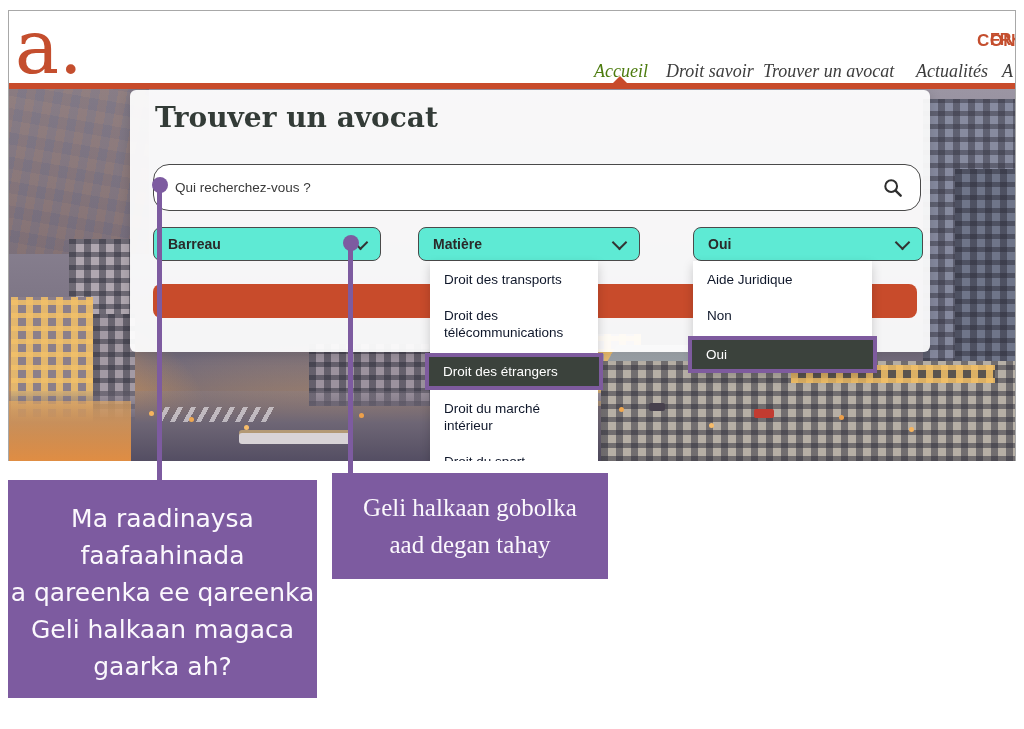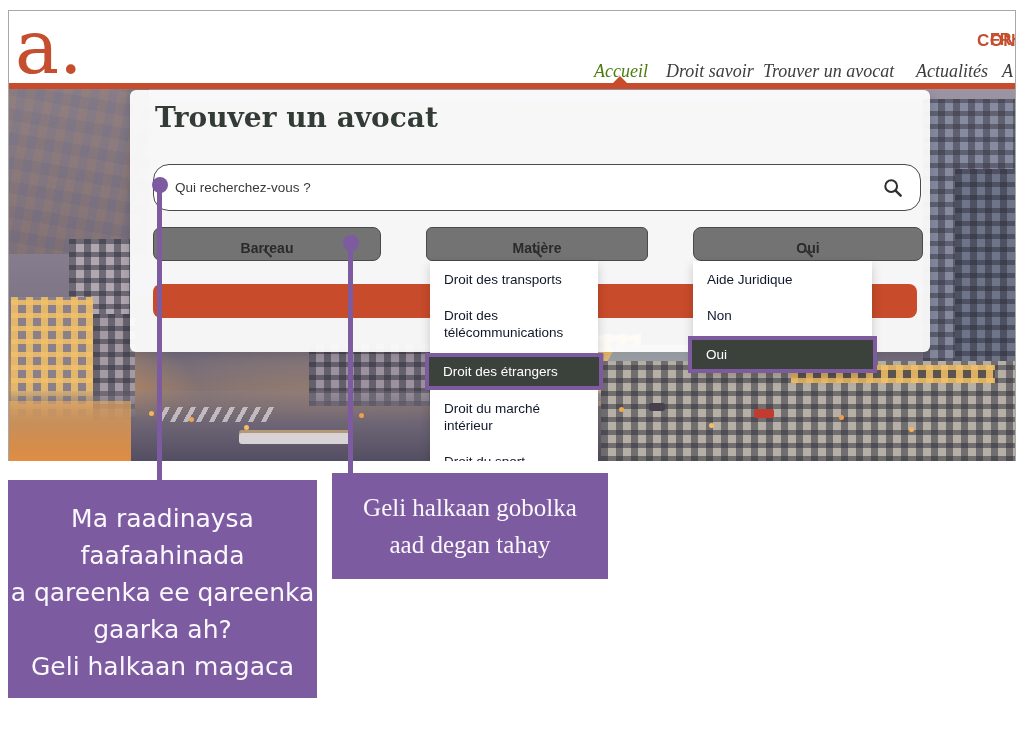--- a/index.html
+++ b/index.html
@@ -79,28 +79,28 @@
         background:rgba(255,255,255,.93);border-radius:6px;box-shadow:0 2px 12px rgba(0,0,0,.15);}
   .card-title{position:absolute;left:25px;top:11px;font-family:"DejaVu Serif",serif;
               font-weight:bold;font-size:28px;color:#333b37;}
   .search-box{position:absolute;left:23px;top:74px;width:768px;height:47px;box-sizing:border-box;
               background:#fff;border:1px solid #4a4a4a;border-radius:16px;}
   .search-box input{position:absolute;left:0;top:0;width:100%;height:100%;border:none;outline:none;
               background:transparent;border-radius:8px;padding:0 44px 0 21px;box-sizing:border-box;
               font-size:13.5px;color:#333;font-family:"Liberation Sans",sans-serif;}
   .search-box input::placeholder{color:#3a3a3a;opacity:1;}
   .search-ico{position:absolute;right:16px;top:12px;width:22px;height:22px;cursor:pointer;}
-  .select{position:absolute;top:137px;height:34px;box-sizing:border-box;background:#737373;
+  .select{position:absolute;top:137px;height:34px;box-sizing:border-box;background:#5eead4;
           border:1px solid #4a4a4a;border-radius:8px;display:flex;align-items:center;
-          justify-content:space-between;padding:12px 14px;cursor:pointer;flex-direction:column;}
+          justify-content:space-between;padding:2px 14px;cursor:pointer;}
   .select .lbl{font-size:14px;font-weight:600;color:#2a2a2a;}
   .chev{width:9px;height:9px;border-right:2.4px solid #333;border-bottom:2.4px solid #333;
         transform:rotate(45deg);margin-top:-4px;}
   .sel-barreau{left:23px;width:228px;}
-  .sel-matiere{left:296px;width:222px;border-radius:6px;}
+  .sel-matiere{left:288px;width:222px;}
   .sel-aide{left:563px;width:230px;}
   .submit-btn{position:absolute;left:23px;top:194px;width:764px;height:34px;background:#c84b2b;
               border:none;border-radius:8px;cursor:pointer;}
 
   
   .dd{position:absolute;background:#fff;box-shadow:0 4px 10px rgba(0,0,0,.18);z-index:3;}
   .dd-matiere{left:421px;top:172px;width:168px;padding-bottom:8px;}
   .dd-aide{left:684px;top:172px;width:179px;}
   .dd-item{padding:10px 14px 9px;font-size:13.5px;line-height:17px;color:#0f172a;cursor:pointer;}
   .dd-item.hl{margin:3px -5px 0;border:4px solid #7e5b9e;background:#3b423c;color:#fff;
@@ -203,21 +203,21 @@
 
   <div class="ann-line line-search"></div>
   <div class="ann-dot dot-search"></div>
   <div class="ann-line line-barreau"></div>
   <div class="ann-dot dot-barreau"></div>
 
   <div class="callout co-search">
     <div>Ma raadinaysa</div>
     <div>faafaahinada</div>
     <div>a qareenka ee qareenka</div>
+    <div>Geli halkaan magaca</div>
     <div>gaarka ah?</div>
-    <div>Geli halkaan magaca</div>
   </div>
   <div class="callout co-barreau">
     <div>Geli halkaan gobolka</div>
     <div>aad degan tahay</div>
   </div>
 
 </div>
 
 </body></html>

